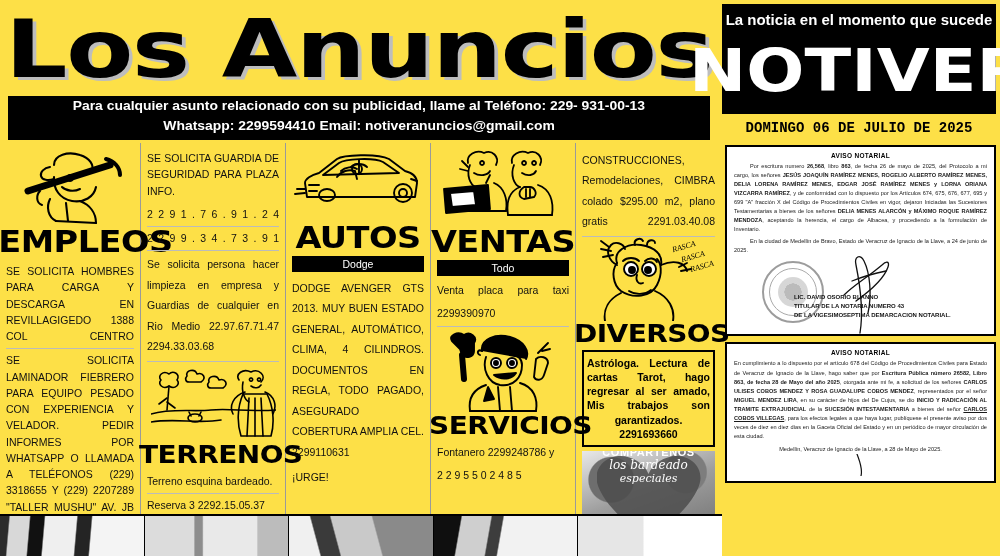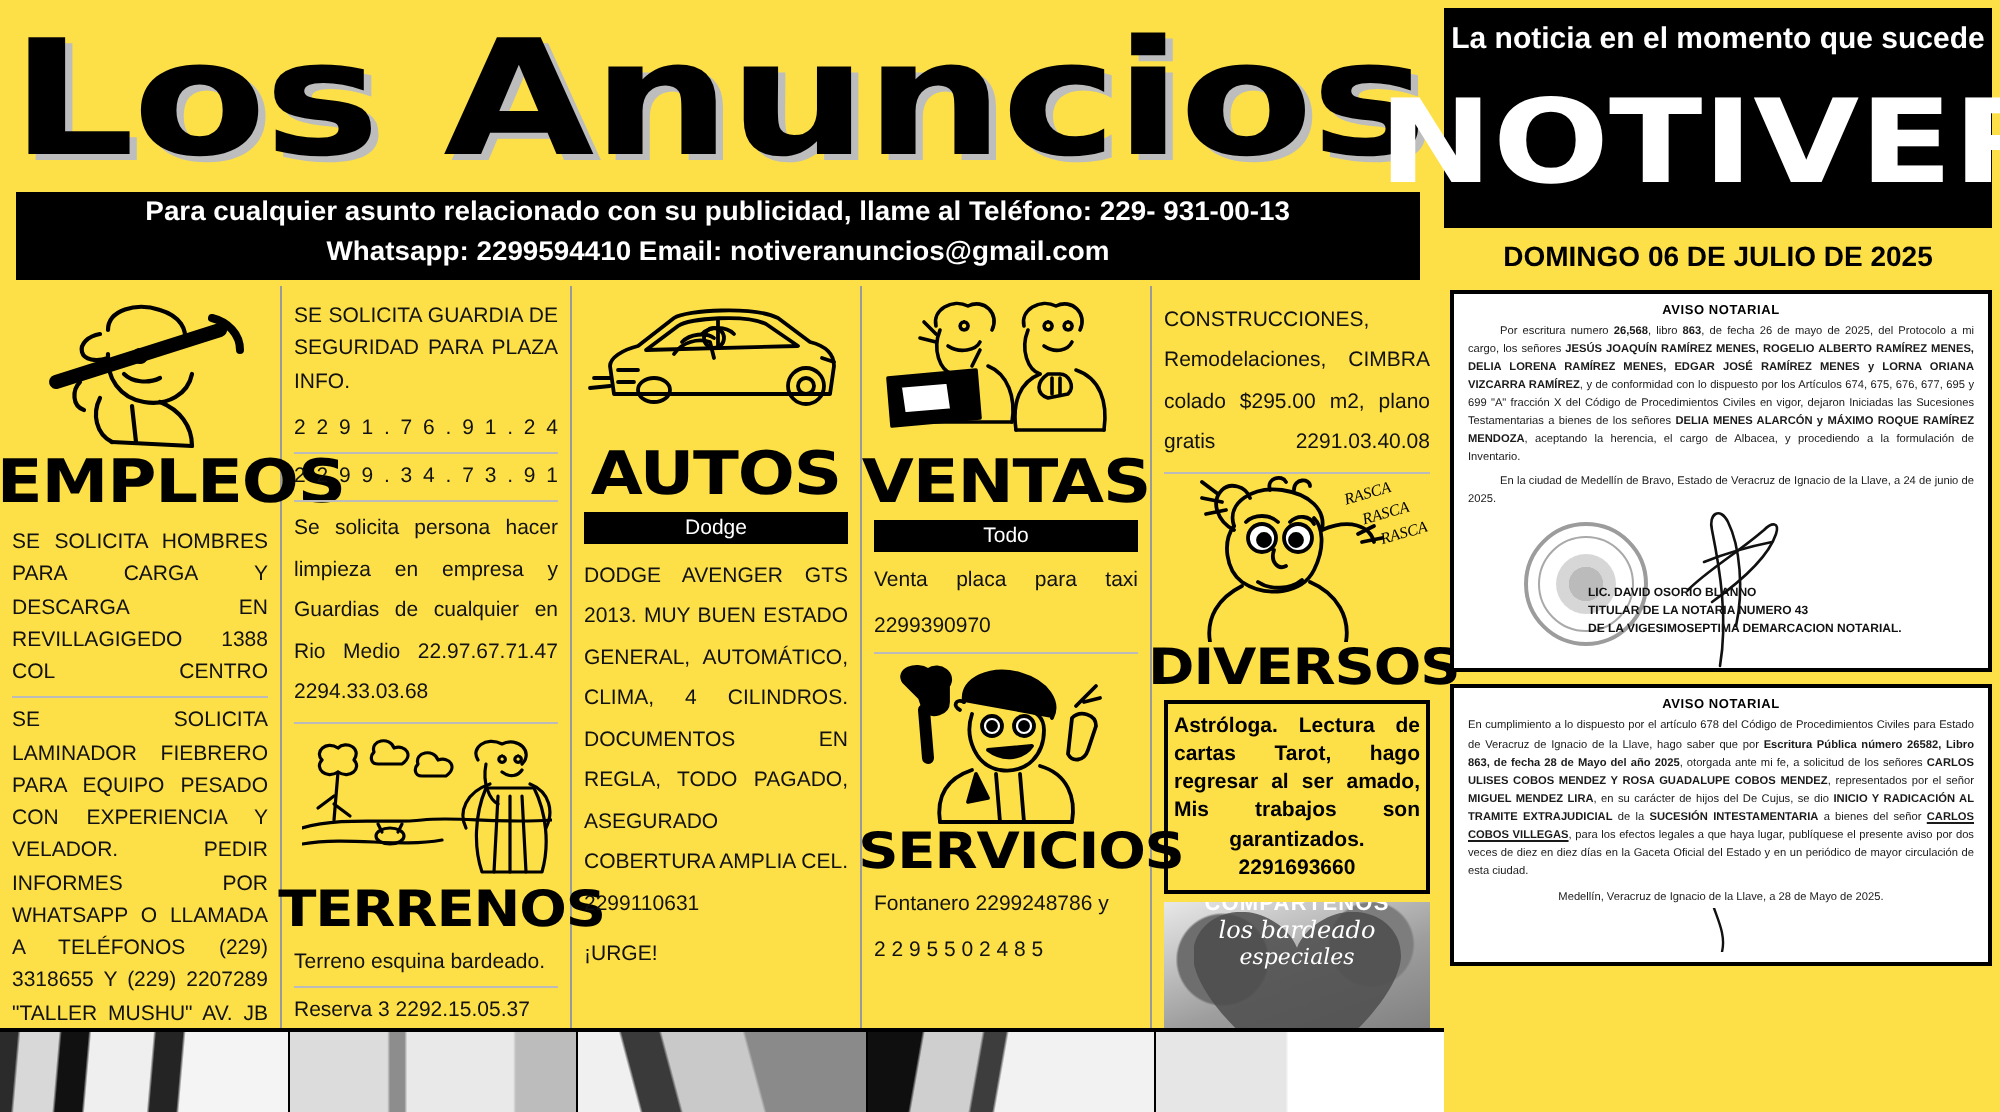--- a/index.html
+++ b/index.html
@@ -54,20 +54,21 @@
   .notiver-logo {
     color: #fff; font-family: "DejaVu Sans", sans-serif;
     font-weight: 900; font-size: 58px; line-height: 0.98;
     margin-top: 2px; letter-spacing: 0px;
     transform: scaleX(1.18); white-space: nowrap;
   }
   .notiver-date {
     position: absolute; left: 722px; top: 120px; width: 274px;
     text-align: center; font-size: 14px; font-weight: bold; color:#000;
     white-space: nowrap;
+    font-family: Liberation Mono, monospace;
   }
 
   
   .body-area {
     position: absolute; left: 0; top: 143px; width: 1000px; height: 413px;
     display: flex;
   }
   .col {
     position: relative;
     padding: 4px 6px 0 6px;

